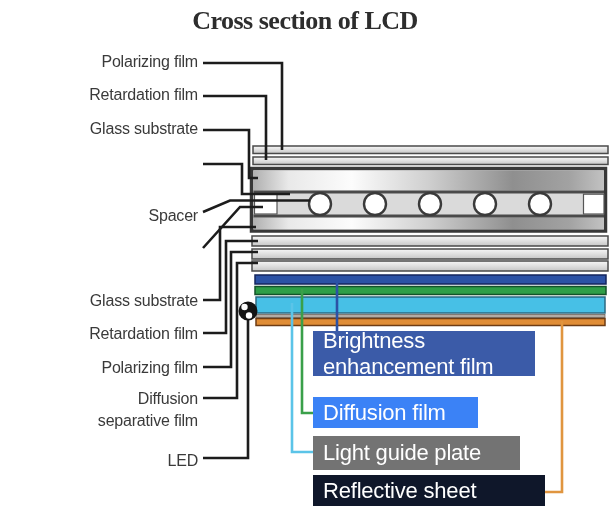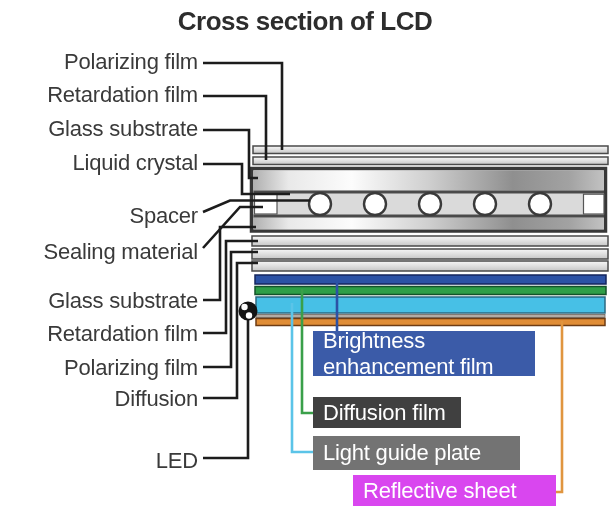--- a/index.html
+++ b/index.html
@@ -2,37 +2,37 @@
 <html><head>
 <meta charset="utf-8">
 <style>
   html,body{margin:0;padding:0;background:#ffffff;}
   .stage{
     position:relative;width:610px;height:512px;background:#ffffff;overflow:hidden;
     font-family:"Liberation Sans","DejaVu Sans",sans-serif;
   }
   .title{
     position:absolute;left:0;top:6px;width:610px;text-align:center;
-    font-size:26px;font-weight:700;color:#2d2d2d;letter-spacing:-0.5px;
+    font-size:26px;font-weight:700;color:#2d2d2d;letter-spacing:-0.5px;font-family:Liberation Serif, serif;
   }
   .llabel{
     position:absolute;right:412px;text-align:right;white-space:nowrap;
-    font-size:22px;line-height:22px;color:#3a3a3a;letter-spacing:-0.2px;
+    font-size:16px;line-height:22px;color:#3a3a3a;letter-spacing:-0.2px;
   }
   .llabel span{display:block;}
   .rbox{
     position:absolute;box-sizing:border-box;display:flex;flex-direction:column;
     justify-content:center;padding-left:10px;color:#ffffff;
     font-size:22px;line-height:26px;letter-spacing:-0.2px;white-space:nowrap;
   }
   .rbox span{display:block;}
   .rbox.bef{left:313px;top:331px;width:222px;height:45px;background:#3b5ba8;}
-  .rbox.dif{left:313px;top:397px;width:148px;height:31px;background:#404040;}
+  .rbox.dif{left:313px;top:397px;width:165px;height:31px;background:#3b82f6;}
   .rbox.lgp{left:313px;top:436px;width:207px;height:34px;background:#737373;}
-  .rbox.ref{left:313px;top:475px;width:203px;height:31px;background:#d946ef;margin-left:40px;}
+  .rbox.ref{left:313px;top:475px;width:232px;height:31px;background:#0f172a;}
   svg{position:absolute;left:0;top:0;}
 </style>
 </head>
 <body>
 
 <div class="stage">
 
   <div class="title">Cross section of LCD</div>
 
   <svg width="610" height="512" viewBox="0 0 610 512">
@@ -123,39 +123,36 @@
   <div class="llabel" style="top:51px">
       <span>Polarizing film</span>
     </div>
   <div class="llabel" style="top:84px">
       <span>Retardation film</span>
     </div>
   <div class="llabel" style="top:118px">
       <span>Glass substrate</span>
     </div>
   <div class="llabel" style="top:152px">
-      <span>Liquid crystal</span>
     </div>
   <div class="llabel" style="top:205px">
       <span>Spacer</span>
-    </div>
-  <div class="llabel" style="top:241px">
-      <span>Sealing material</span>
     </div>
   <div class="llabel" style="top:290px">
       <span>Glass substrate</span>
     </div>
   <div class="llabel" style="top:323px">
       <span>Retardation film</span>
     </div>
   <div class="llabel" style="top:357px">
       <span>Polarizing film</span>
     </div>
   <div class="llabel" style="top:388px">
       <span>Diffusion</span>
+      <span>separative film</span>
     </div>
   <div class="llabel" style="top:450px">
       <span>LED</span>
     </div>
 
   <div class="rbox bef">
     <span>Brightness</span>
     <span>enhancement film</span>
   </div>
   <div class="rbox dif">

